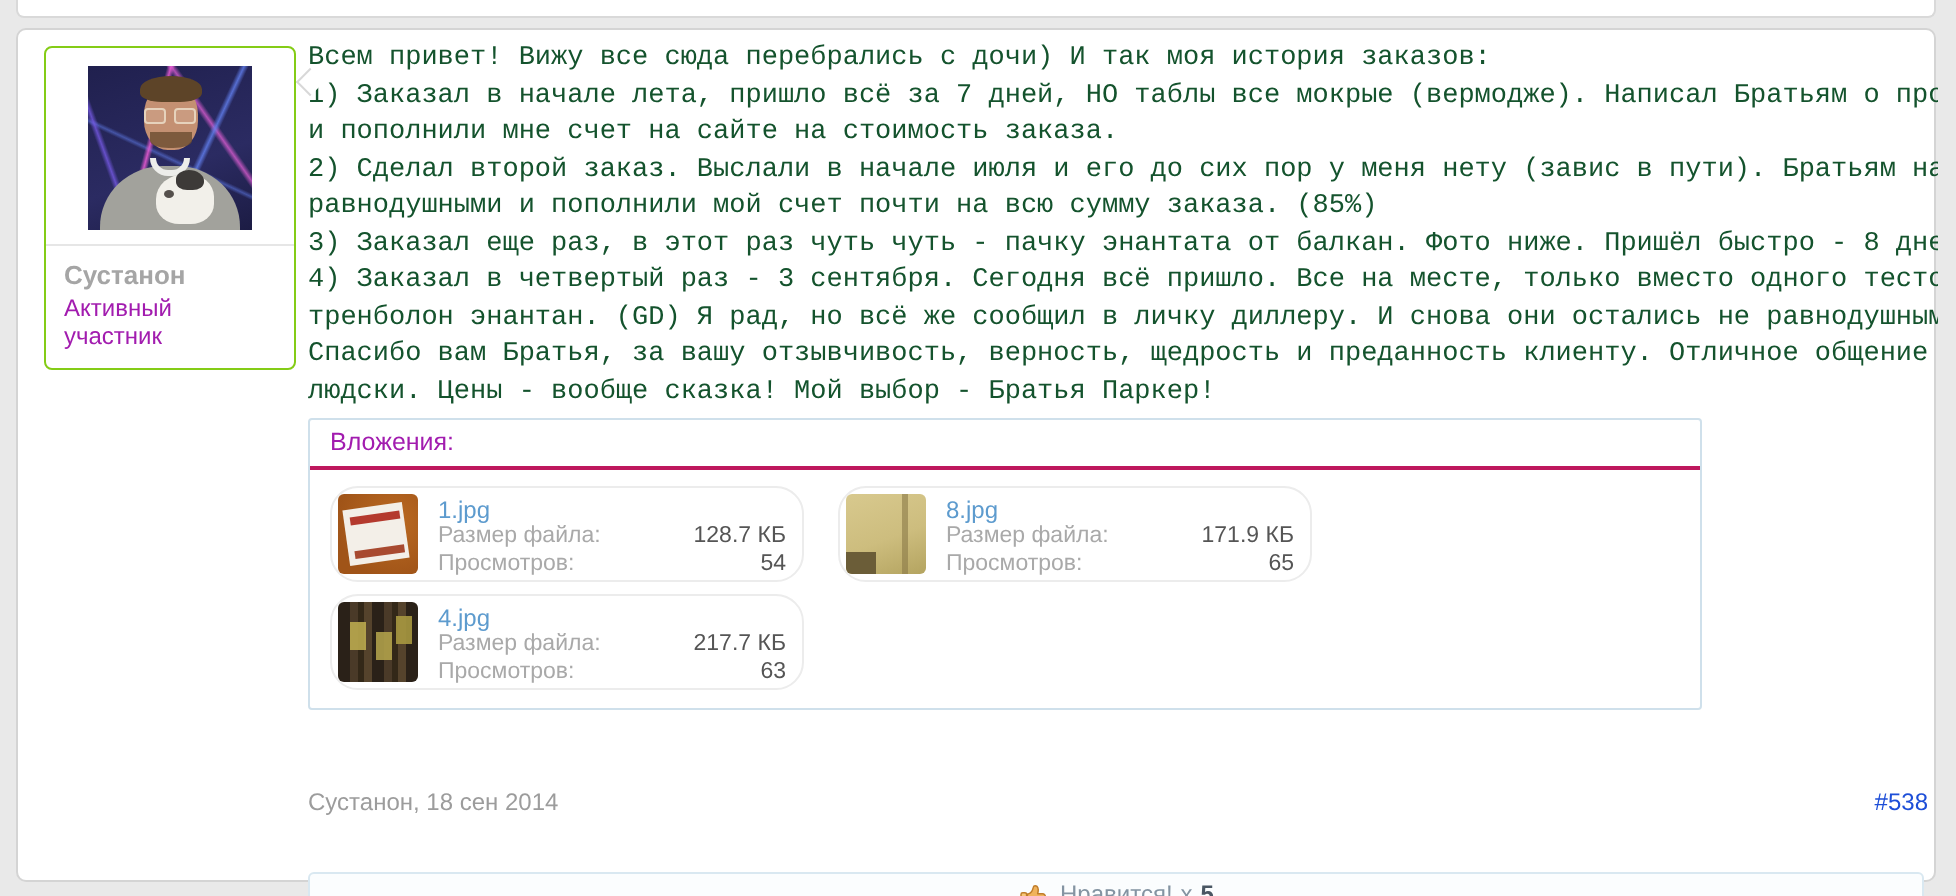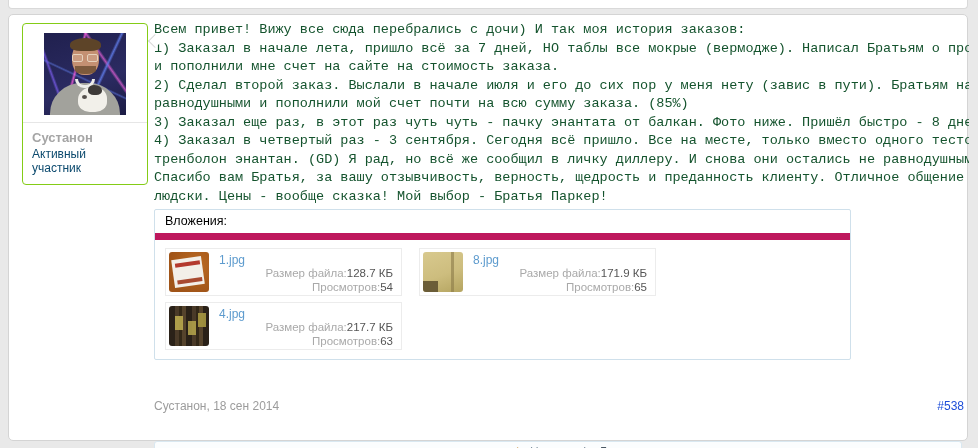--- a/index.html
+++ b/index.html
@@ -42,57 +42,57 @@
           border-radius:2px; background:rgba(255,255,255,.10); }
   .lens-l { left:28px; } .lens-r { left:43px; }
   .av-cat { position:absolute; left:34px; bottom:3px; width:29px; height:25px; background:#f2f0ea;
             border-radius:50% 45% 40% 40%; }
   .av-cat::before { content:""; position:absolute; left:10px; top:-2px; width:14px; height:10px;
                     background:#3d3a38; border-radius:45% 55% 40% 40%; }
   .av-cat::after { content:""; position:absolute; left:4px; top:8px; width:5px; height:4px;
                    background:#55504c; border-radius:50%; }
   .user-names { padding:7px 9px 9px; }
   .user-name { font-size:13px; font-weight:bold; color:#a5a5a5; cursor:pointer; }
-  .user-title { font-size:12px; color:#0c4a6e; margin-top:2px; }
+  .user-title { font-size:12px; color:#a21caf; margin-top:2px; }
 
   
   .message-cell { position:absolute; left:145px; top:4px; width:815px; }
   .bubble-arrow { position:absolute; left:-4px; top:17px; width:10px; height:10px; background:#fff;
                   border-left:1px solid #d8d8d8; border-bottom:1px solid #d8d8d8;
                   transform:rotate(45deg); }
   .message-text { margin-top:2px; font-family:Liberation Mono, monospace;
                   font-size:13.5px; line-height:18.5px; color:#14532d; white-space:pre;
                   overflow:hidden; }
 
   
   .attachments { margin-top:3px; width:697px; border:1px solid #cfe0eb; border-radius:2px; background:#fff; }
-  .attachments-header { padding:4px 10px 5px; font-size:12.5px; color:#000000;
-                        border-bottom:7px solid #be185d; }
+  .attachments-header { padding:4px 10px 5px; font-size:12.5px; color:#a21caf;
+                        border-bottom:2px solid #be185d; }
   .attachments-body { padding:8px 10px 9px; display:flex; flex-wrap:wrap; gap:6px 17px; }
-  .attach-card { display:flex; width:237px; height:48px; border:1px solid #ececec; border-radius:0;
+  .attach-card { display:flex; width:237px; height:48px; border:1px solid #ececec; border-radius:14px;
                  background:#fff; padding:3px; }
   .attach-thumb { width:40px; height:40px; border-radius:3px; flex:none; position:relative;
                   overflow:hidden; cursor:pointer; }
   .thumb-1 { background:radial-gradient(circle at 70% 35%, #bb6a22, #a05418 75%); }
   .thumb-1::before { content:""; position:absolute; left:4px; top:6px; width:30px; height:28px;
                      background:#f3efe8; transform:rotate(-8deg); }
   .thumb-1::after { content:""; position:absolute; left:6px; top:10px; width:25px; height:4px;
                     background:#b43a2e; transform:rotate(-8deg); box-shadow:0 17px 0 #a84a30; }
   .thumb-2 { background:linear-gradient(160deg,#d8c98e 0%, #cdbd7e 55%, #b4a460 100%); }
   .thumb-2::before { content:""; position:absolute; right:9px; top:0; width:3px; height:100%;
                      background:#8a7a48; opacity:.6; }
   .thumb-2::after { content:""; position:absolute; left:0; bottom:0; width:15px; height:11px;
                     background:#6b5d38; }
   .thumb-3 { background:repeating-linear-gradient(90deg,#2a2118 0 6px,#4a3a28 6px 10px,
              #332818 10px 13px,#55432c 13px 17px); }
   .thumb-3::before { content:""; position:absolute; left:6px; top:10px; width:8px; height:14px;
                      background:#bba94e; box-shadow:13px 5px 0 #b0a04a, 23px -3px 0 #a89840; opacity:.9; }
   .attach-info { flex:1; margin:1px 5px 0 10px; font-size:11.5px; line-height:13.5px; }
   .attach-name { color:#5d9bce; font-size:12px; line-height:14px; cursor:pointer; }
-  .attach-row { display:flex; justify-content:flex-end; color:#a9a9a9; }
+  .attach-row { display:flex; justify-content:space-between; color:#a9a9a9; }
   .attach-val { color:#555; }
 
   
   .post-footer { display:flex; justify-content:space-between; width:810px; margin-top:39px;
                  font-size:12px; color:#9c9c9c; }
   .post-number { color:#1d4ed8; cursor:pointer; }
   .author-date { cursor:pointer; }
 
   
   .like-bar { margin-top:28px; width:808px; height:22px; border:1px solid #d9e8f1; border-radius:3px;

